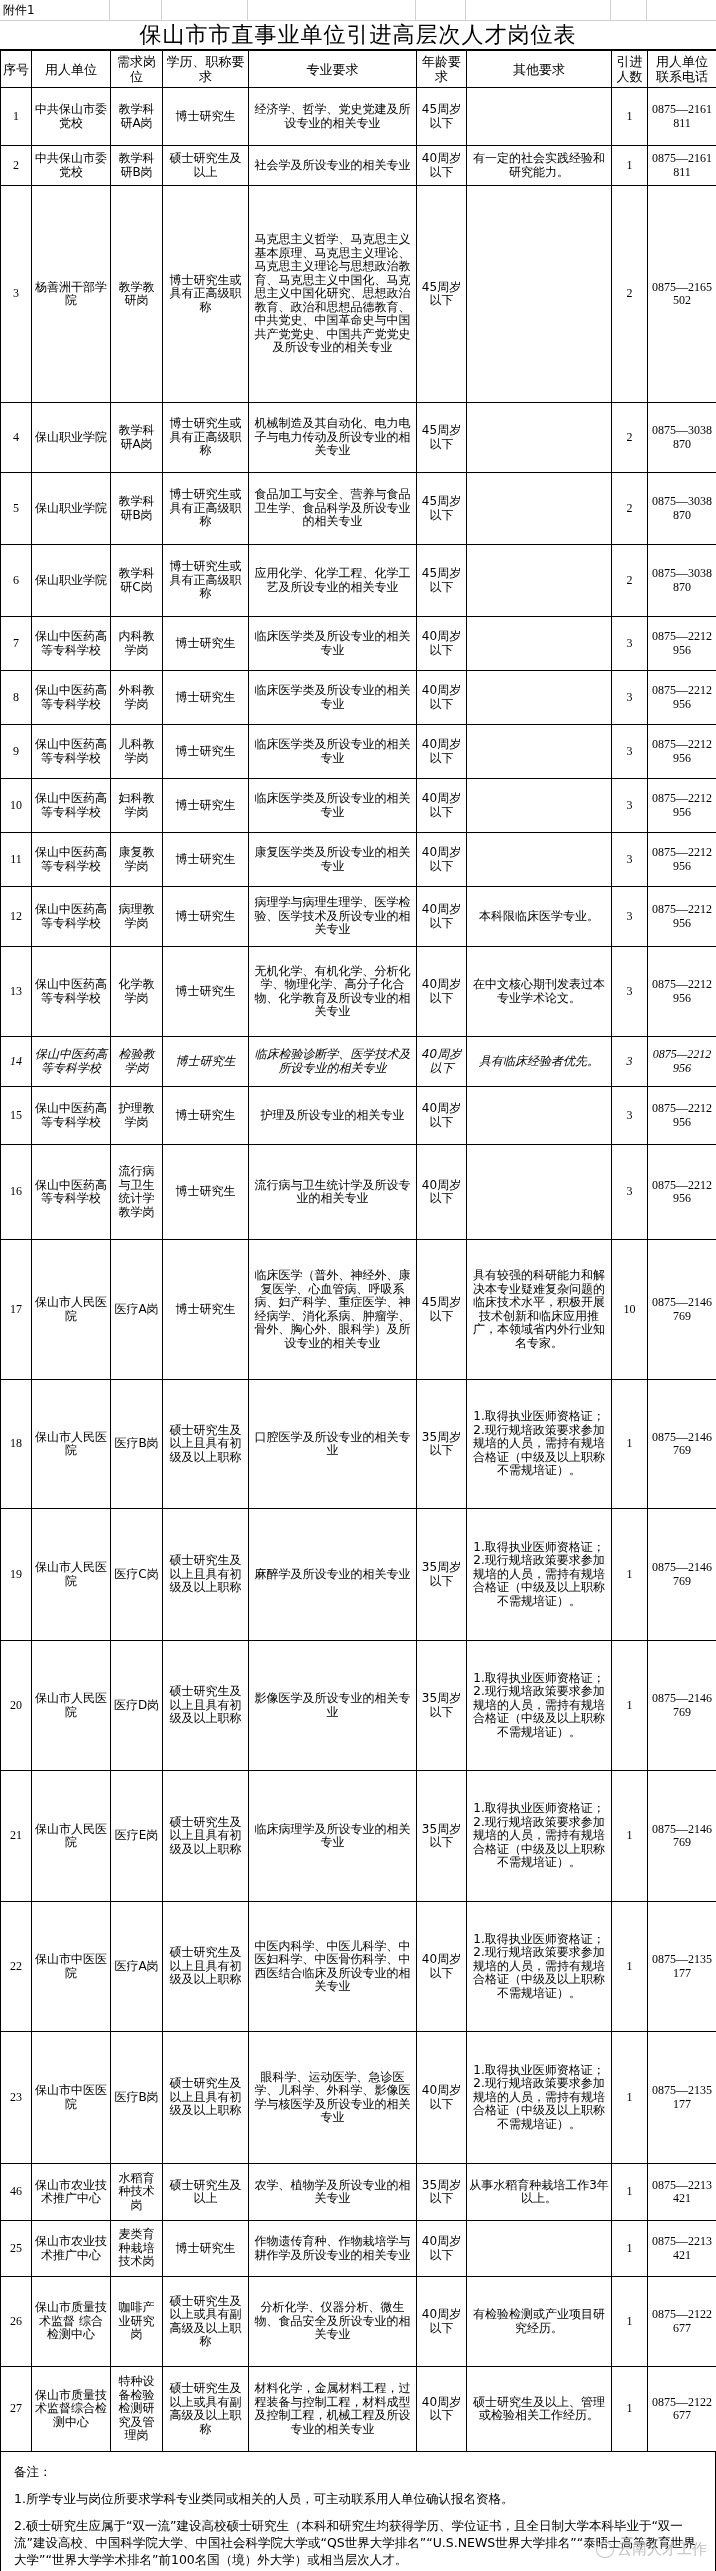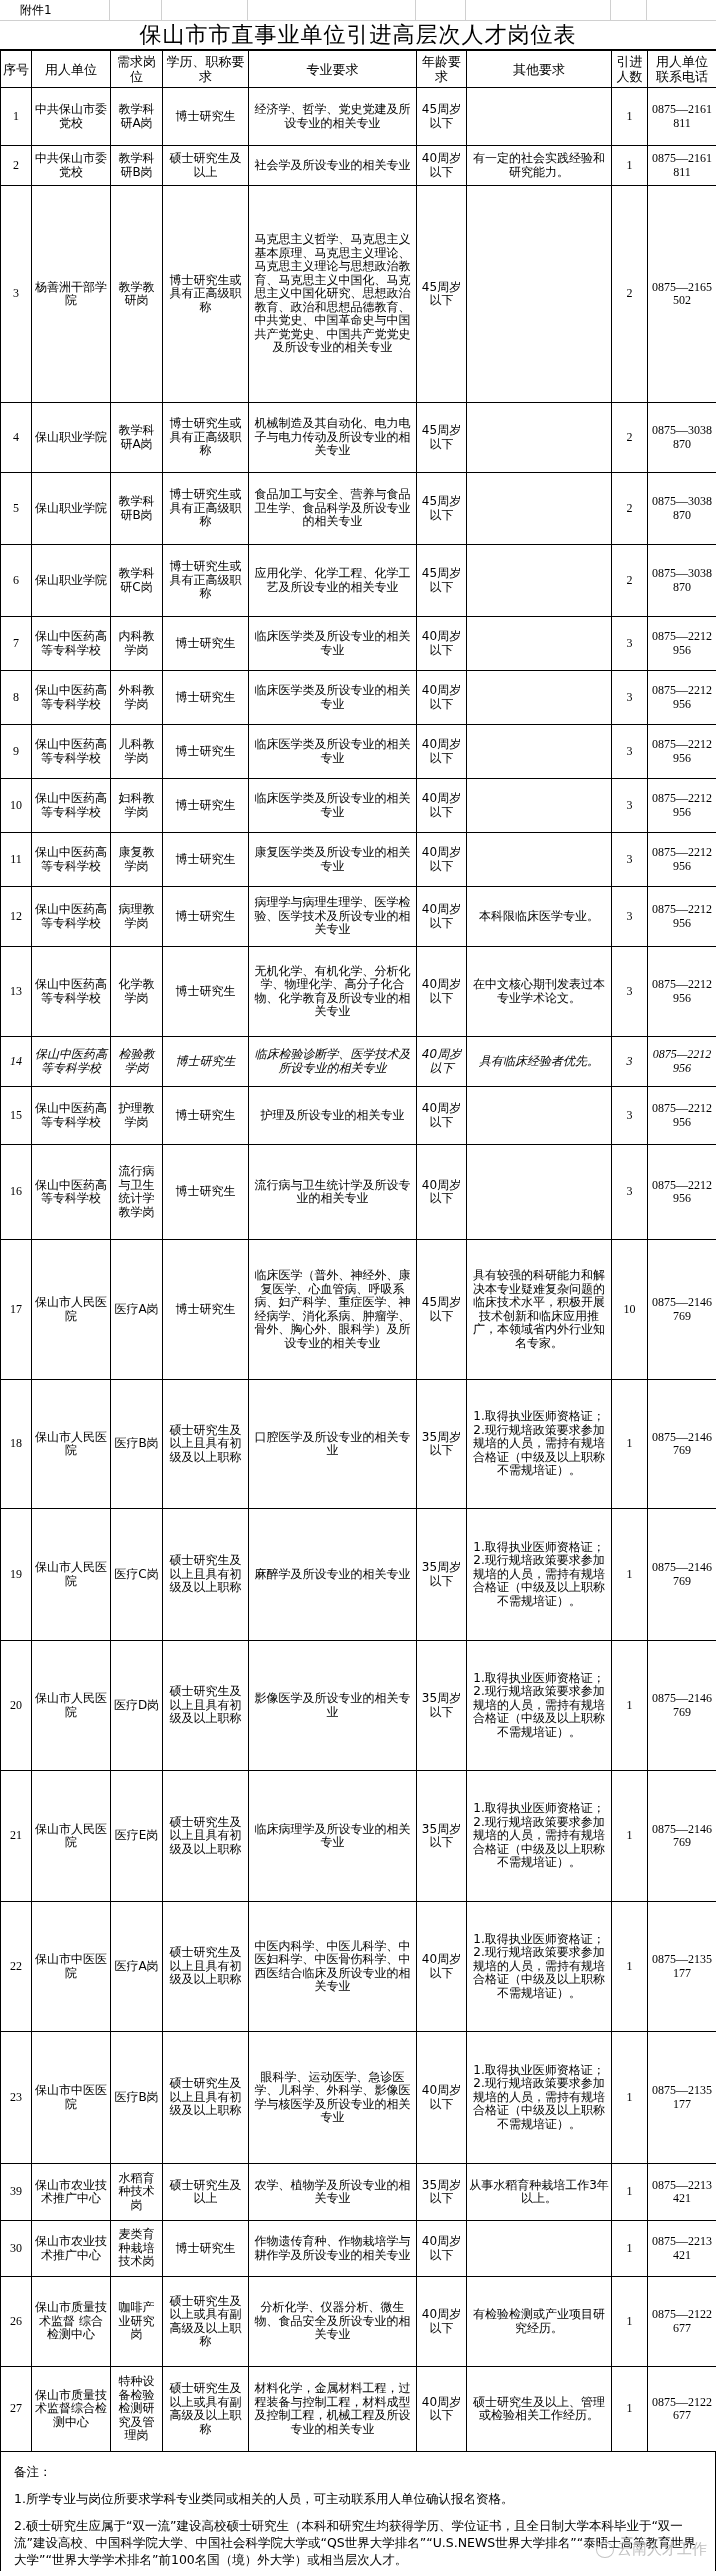--- a/index.html
+++ b/index.html
@@ -1,19 +1,19 @@
 <!DOCTYPE html>
 <html><head>
 <meta charset="utf-8">
 <style>
   html, body { margin: 0; padding: 0; background: #ffffff; }
   body { width: 716px; height: 2571px; overflow: hidden; font-family: "DejaVu Sans", "Liberation Sans", sans-serif; color: #000; }
   .sheet { position: relative; width: 716px; }
   .pre-row { display: flex; height: 20px; border-bottom: 1px solid #d0d0d0; }
-  .pre-row .c { border-right: 1px solid #d0d0d0; height: 20px; box-sizing: border-box; font-size: 12px; line-height: 20px; padding-left: 20px; }
+  .pre-row .c { border-right: 1px solid #d0d0d0; height: 20px; box-sizing: border-box; font-size: 12px; line-height: 20px; padding-left: 3px; }
   .title-row { height: 28px; text-align: center; font-size: 22px; line-height: 28px; letter-spacing: 1px; border-bottom: 1px solid #000; }
   table.grid { border-collapse: collapse; table-layout: fixed; width: 716px; }
   table.grid td, table.grid th {
     border: 1px solid #000; padding: 0 2px; font-size: 12px; line-height: 13.5px;
     text-align: center; vertical-align: middle; overflow: hidden; font-weight: normal;
     word-break: break-all;
   }
   table.grid th { font-size: 13px; line-height: 15px; }
   td.num { font-family: "Liberation Serif", "DejaVu Serif", serif; font-size: 14px; }
   td.left { text-align: left; }
@@ -314,32 +314,32 @@
           <td>保山市中医医院</td>
           <td>医疗B岗</td>
           <td>硕士研究生及以上且具有初级及以上职称</td>
           <td class="left">眼科学、运动医学、急诊医学、儿科学、外科学、影像医学与核医学及所设专业的相关专业</td>
           <td class="age">40周岁以下</td>
           <td class="left">1.取得执业医师资格证；2.现行规培政策要求参加规培的人员，需持有规培合格证（中级及以上职称不需规培证）。</td>
           <td class="count">1</td>
           <td class="phone">0875—2135177</td>
         </tr>
         <tr style="height: 57px;">
-          <td class="num">39</td>
+          <td class="num">46</td>
           <td>保山市农业技术推广中心</td>
           <td>水稻育种技术岗</td>
           <td>硕士研究生及以上</td>
           <td class="left">农学、植物学及所设专业的相关专业</td>
           <td class="age">35周岁以下</td>
           <td class="left">从事水稻育种栽培工作3年以上。</td>
           <td class="count">1</td>
           <td class="phone">0875—2213421</td>
         </tr>
         <tr style="height: 56px;">
-          <td class="num">30</td>
+          <td class="num">25</td>
           <td>保山市农业技术推广中心</td>
           <td>麦类育种栽培技术岗</td>
           <td>博士研究生</td>
           <td class="left">作物遗传育种、作物栽培学与耕作学及所设专业的相关专业</td>
           <td class="age">40周岁以下</td>
           <td class="left"></td>
           <td class="count">1</td>
           <td class="phone">0875—2213421</td>
         </tr>
         <tr style="height: 90px;">

